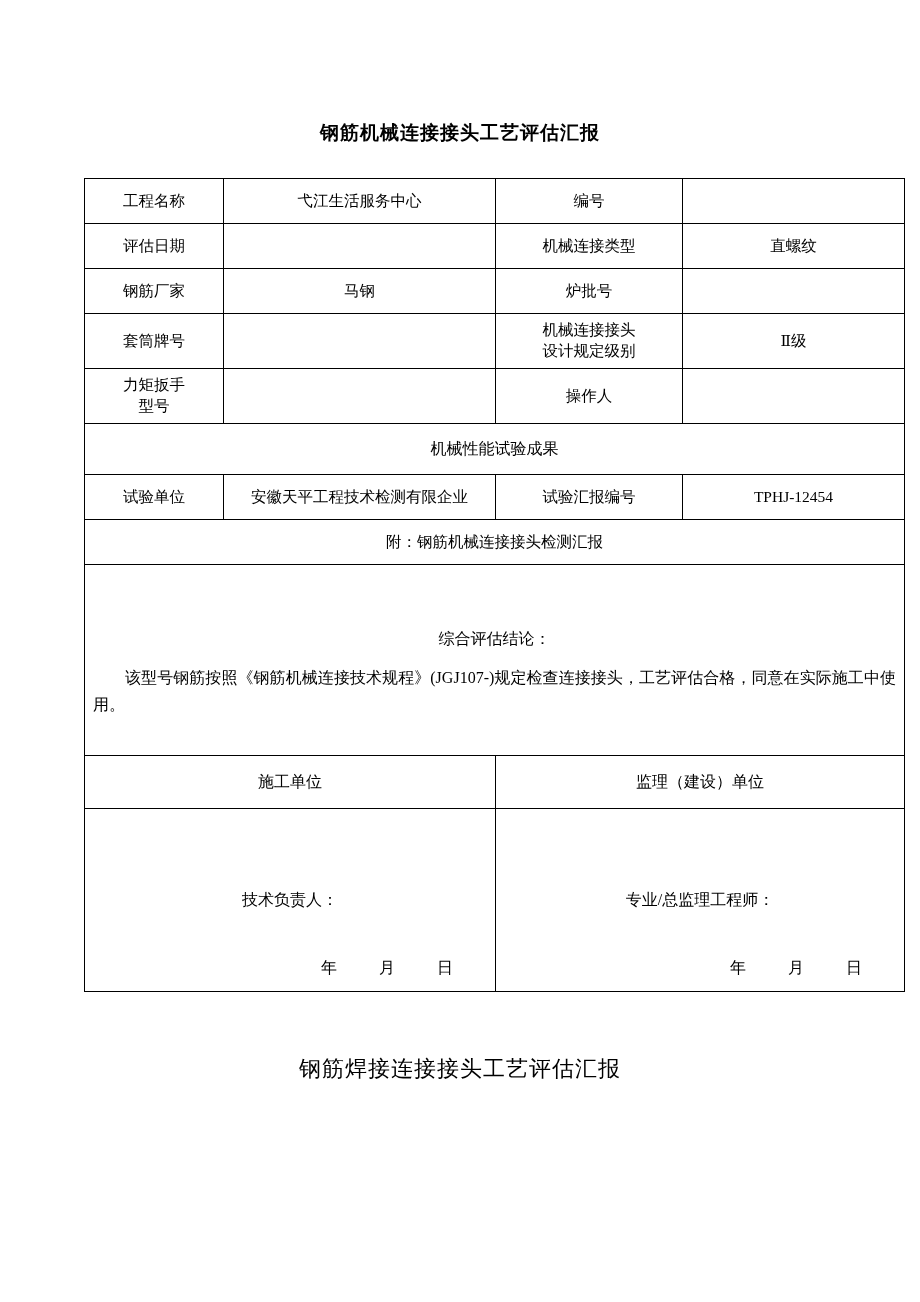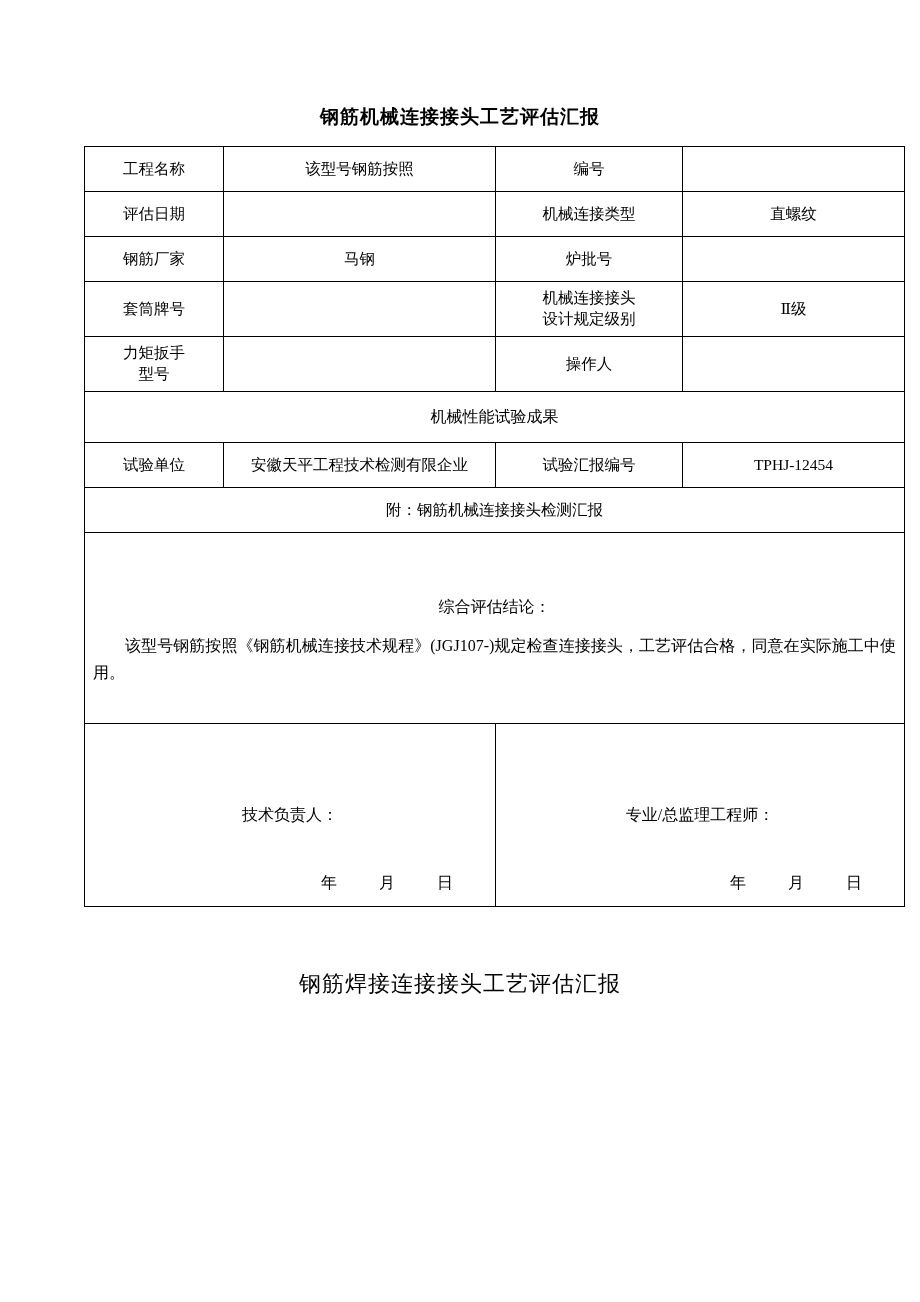--- a/index.html
+++ b/index.html
@@ -20,21 +20,21 @@
     height: 1302px;
     box-sizing: border-box;
     padding: 0 84px;
   }
   .doc-title {
     text-align: center;
     font-family: "Liberation Sans", "DejaVu Sans", sans-serif;
     font-weight: bold;
     font-size: 19px;
     letter-spacing: 1px;
-    margin: 0;
+    margin: 16px;
     padding-top: 104px;
     padding-bottom: 16px;
   }
   table.main {
     width: 752px;
     border-collapse: collapse;
     table-layout: fixed;
     font-size: 15.5px;
   }
   table.main td {
@@ -123,21 +123,21 @@
 <body>
 
 <div class="page">
 
   <h1 class="doc-title">钢筋机械连接接头工艺评估汇报</h1>
 
   <table class="main">
     <tbody>
       <tr class="row-h-std">
         <td class="label">工程名称</td>
-        <td class="val-wide">该型号钢筋按照</td>
+        <td class="val-wide">弋江生活服务中心</td>
         <td class="label2">编号</td>
         <td class="val2"></td>
       </tr>
 
       <tr class="row-h-std">
         <td class="label">评估日期</td>
         <td class="val-wide"></td>
         <td class="label2">机械连接类型</td>
         <td class="val2">直螺纹</td>
       </tr>
@@ -186,20 +186,24 @@
         <td colspan="4" class="left">附：钢筋机械连接接头检测汇报</td>
       </tr>
 
       <tr>
         <td colspan="4" class="concl-cell">
           <p class="concl-title">综合评估结论：</p>
           <p class="concl-body">该型号钢筋按照《钢筋机械连接技术规程》(JGJ107-)规定检查连接接头，工艺评估合格，同意在实际施工中使用。</p>
         </td>
       </tr>
 
+      <tr class="sign-head">
+        <td colspan="2">施工单位</td>
+        <td colspan="2">监理（建设）单位</td>
+      </tr>
 
       <tr>
         <td colspan="2" class="sign-box">
           <div class="sign-label">技术负责人：</div>
           <div class="date-line">
             <span>年</span>
             <span>月</span>
             <span>日</span>
           </div>
         </td>

